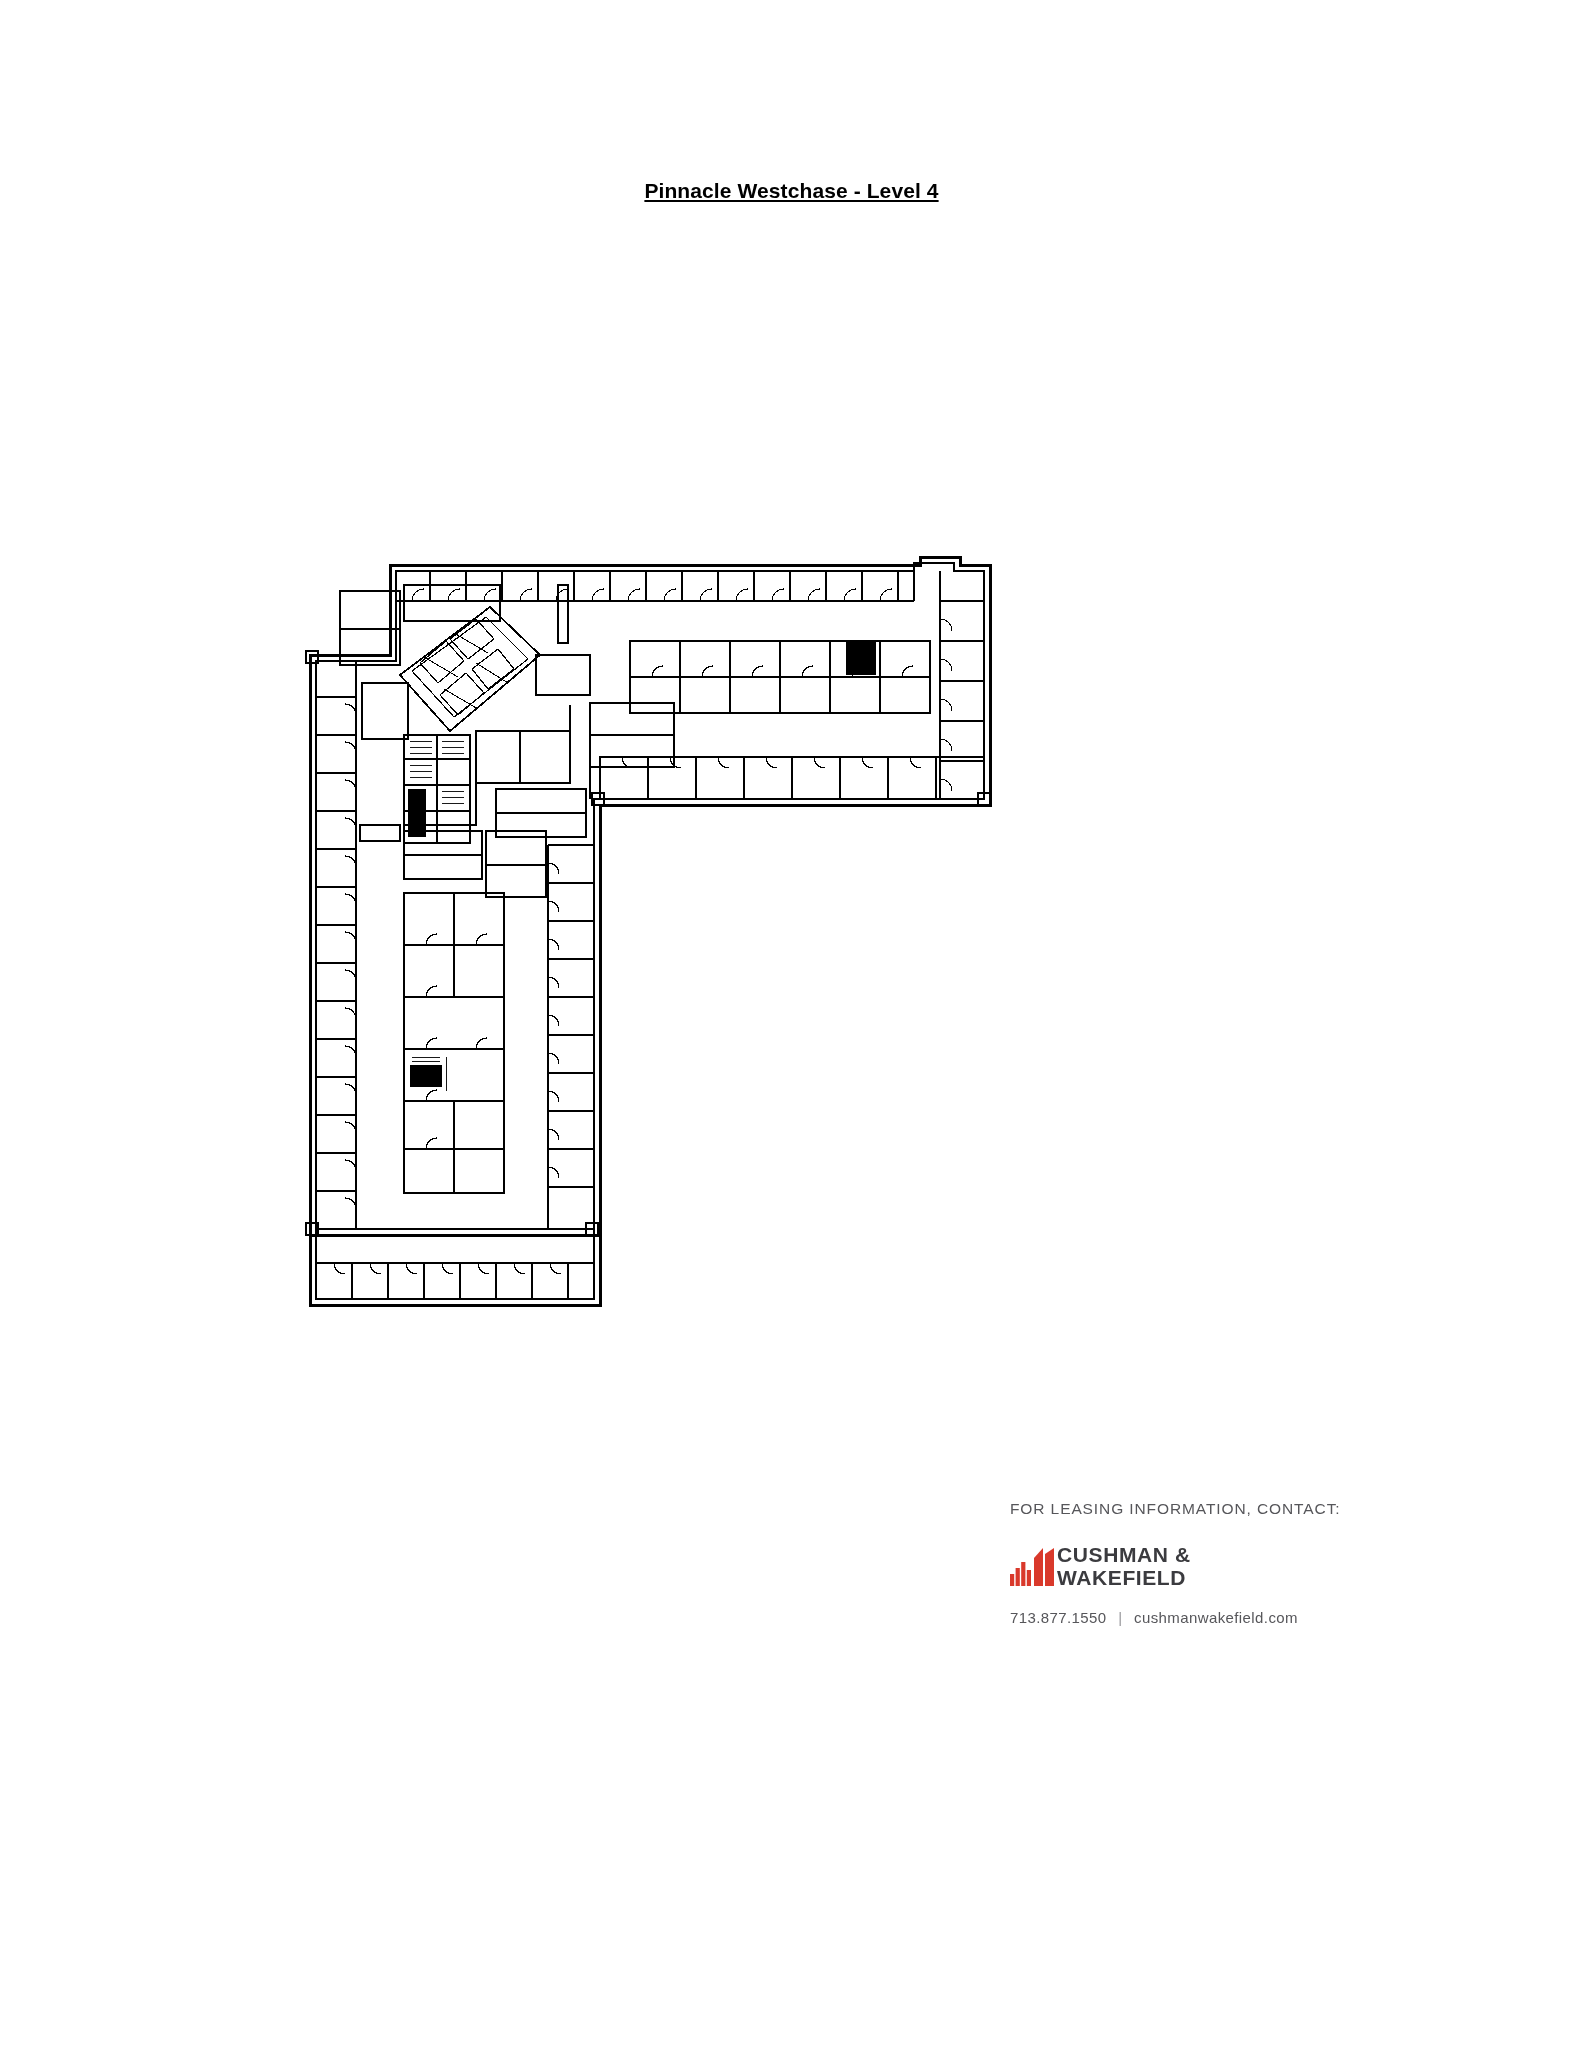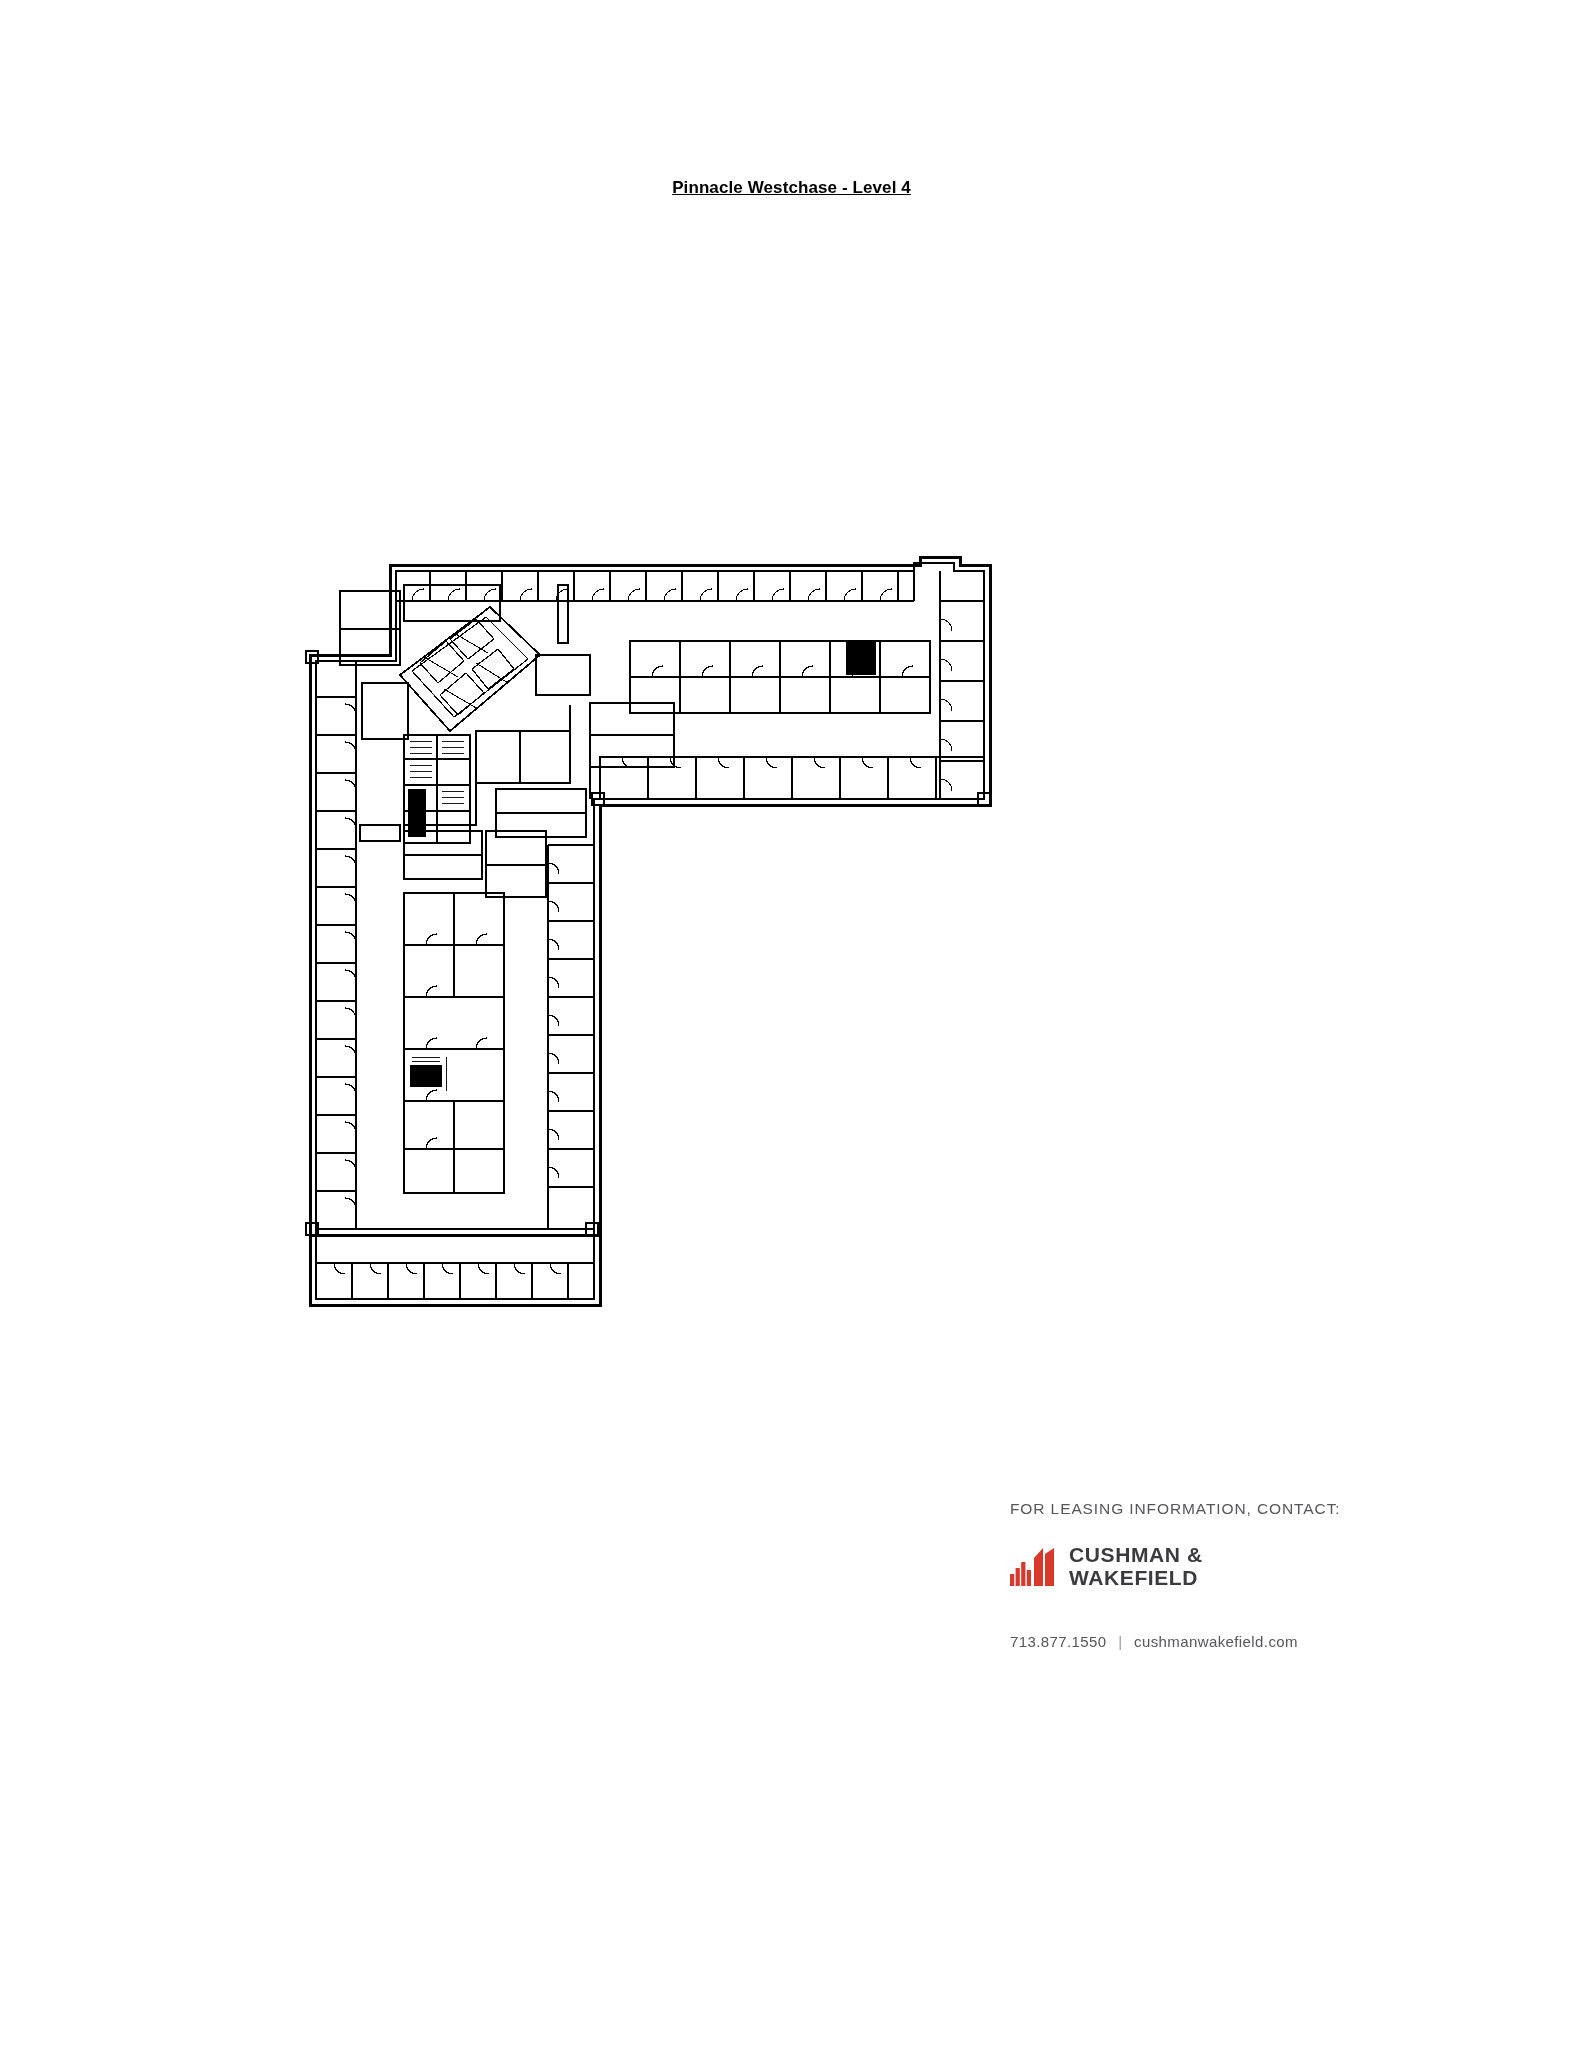--- a/index.html
+++ b/index.html
@@ -18,21 +18,21 @@
 
   
   .title-block {
     position: absolute;
     top: 178px;
     left: 0;
     width: 100%;
     text-align: center;
   }
   .doc-title {
-    font-size: 17px;
+    font-size: 21px;
     font-weight: bold;
     text-decoration: underline;
     letter-spacing: 0.1px;
     line-height: 1.2;
     margin: 0;
   }
   .doc-subtitle {
     font-size: 21px;
     font-weight: bold;
     text-decoration: underline;
@@ -62,22 +62,22 @@
     font-size: 15.5px;
     letter-spacing: 0.9px;
     color: #56565a;
     font-family: "Liberation Sans", sans-serif;
     margin: 0 0 26px 0;
     white-space: nowrap;
   }
   .cw-logo-row {
     display: flex;
     align-items: center;
-    gap: 13px;
-    margin-bottom: 44px;
+    gap: 1px;
+    margin-bottom: 20px;
   }
   .cw-mark {
     width: 46px;
     height: 38px;
     position: relative;
     flex: 0 0 auto;
   }
   .cw-wordmark {
     font-size: 21px;
     font-weight: bold;

